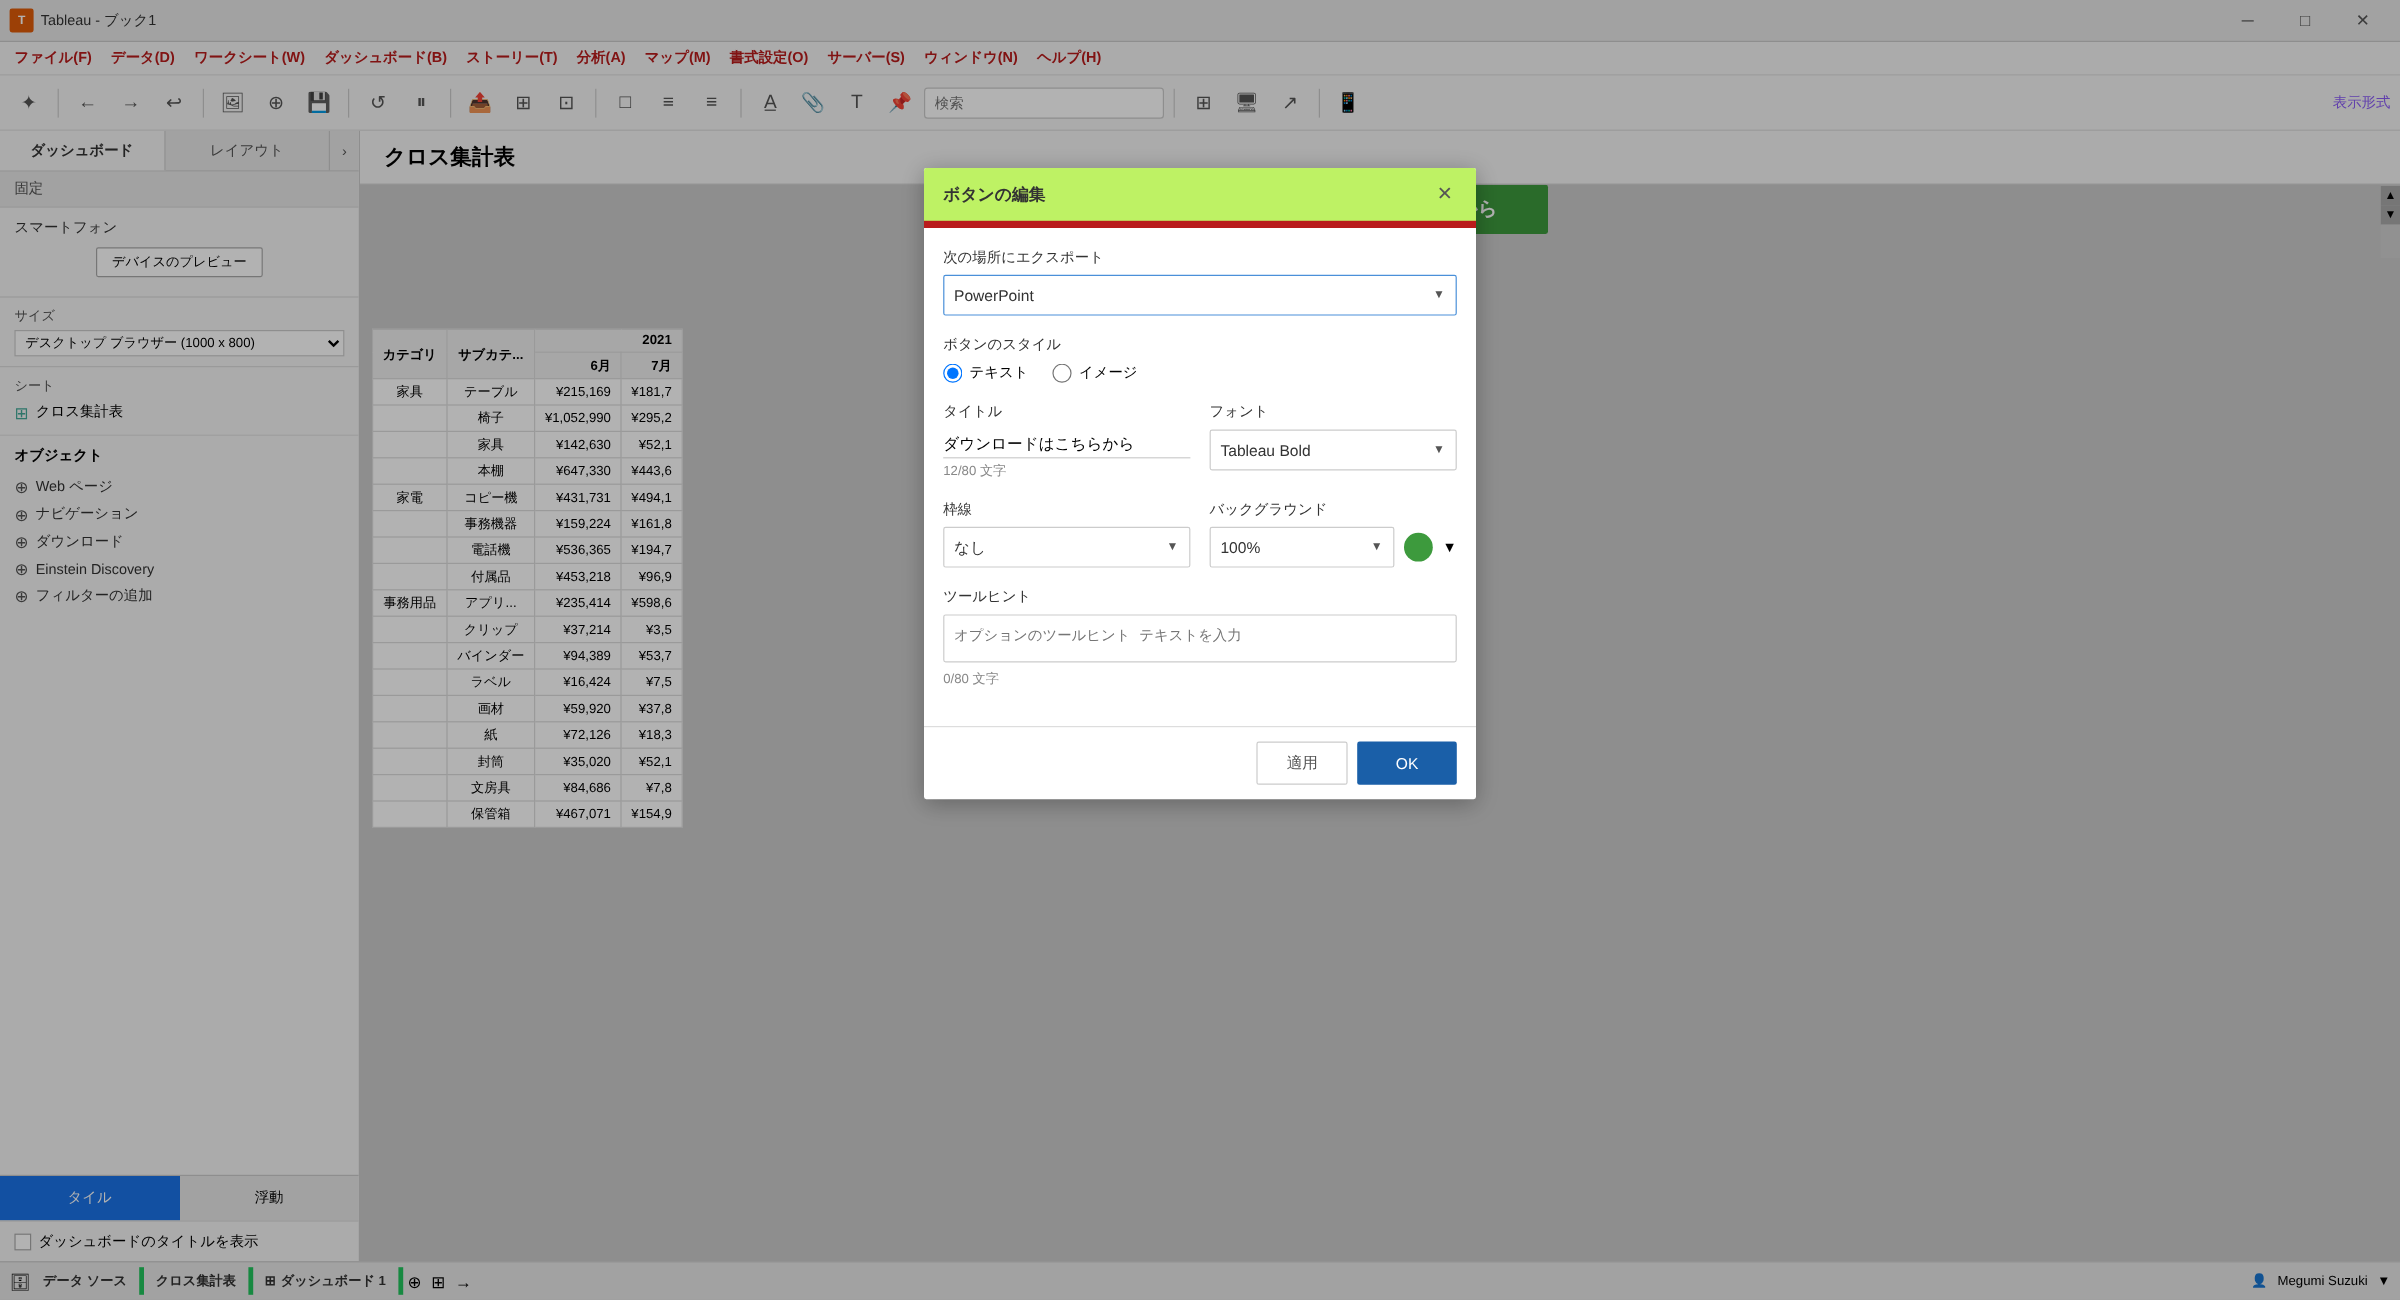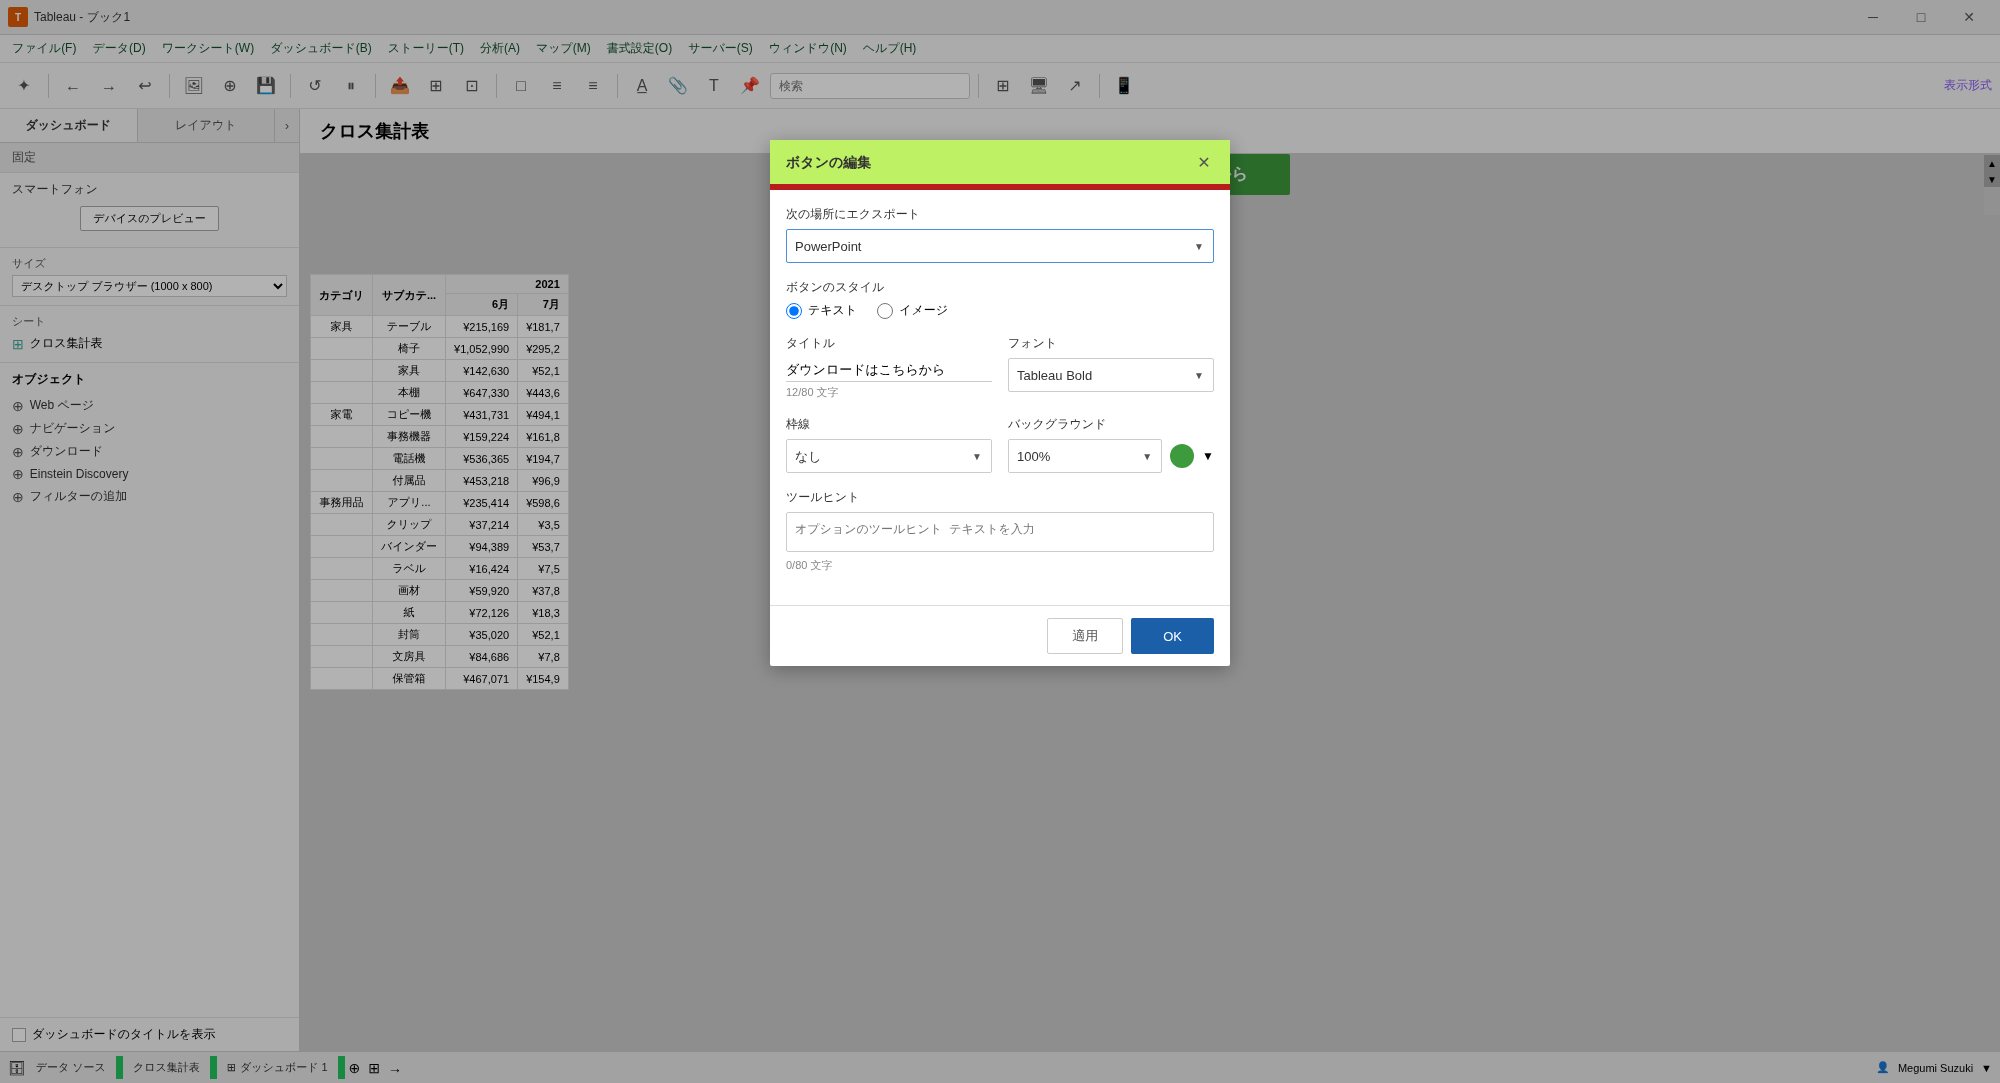--- a/index.html
+++ b/index.html
@@ -27,21 +27,21 @@
 
     
     .menu-bar {
       height: 28px;
       background: #f5f5f5;
       display: flex;
       align-items: center;
       padding: 0 4px;
       border-bottom: 1px solid #ddd;
     }
-    .menu-item { padding: 4px 8px; font-size: 12px; color: #14532d; cursor: pointer; white-space: nowrap; }
+    .menu-item { padding: 4px 8px; font-size: 12px; color: #b91c1c; cursor: pointer; white-space: nowrap; font-weight: bold; }
 
     
     .toolbar {
       height: 46px;
       background: #f5f5f5;
       border-bottom: 1px solid #ddd;
       display: flex;
       align-items: center;
       padding: 0 8px;
       gap: 4px;
@@ -335,21 +335,21 @@
       display: flex;
       align-items: center;
       padding: 0 8px;
       position: absolute;
       bottom: 0;
       left: 0;
       right: 0;
     }
     .status-tab {
       padding: 4px 10px; font-size: 11px; cursor: pointer;
-      border-right: 7px solid #22c55e; color: #333;
+      border-right: 4px solid #22c55e; color: #333; font-weight: bold;
     }
     .status-right { margin-left: auto; display: flex; align-items: center; gap: 8px; font-size: 11px; }
     .status-icon { font-size: 14px; cursor: pointer; }
 
     .left-objects-scroll { flex: 1; overflow-y: auto; }
   </style>
 </head>
 <body>
 
 <div class="title-bar">
@@ -463,20 +463,24 @@
           <span class="object-icon">⊕</span>
           <span>Einstein Discovery</span>
         </div>
         <div class="object-item">
           <span class="object-icon">⊕</span>
           <span>フィルターの追加</span>
         </div>
       </div>
     </div>
 
+    <div class="bottom-buttons">
+      <button class="bottom-btn active">タイル</button>
+      <button class="bottom-btn">浮動</button>
+    </div>
     <div class="dashboard-title-row">
       <div class="checkbox"></div>
       <span>ダッシュボードのタイトルを表示</span>
     </div>
   </div>
 
   <div class="content-area">
     <div class="content-header">
       <span>クロス集計表</span>
     </div>

